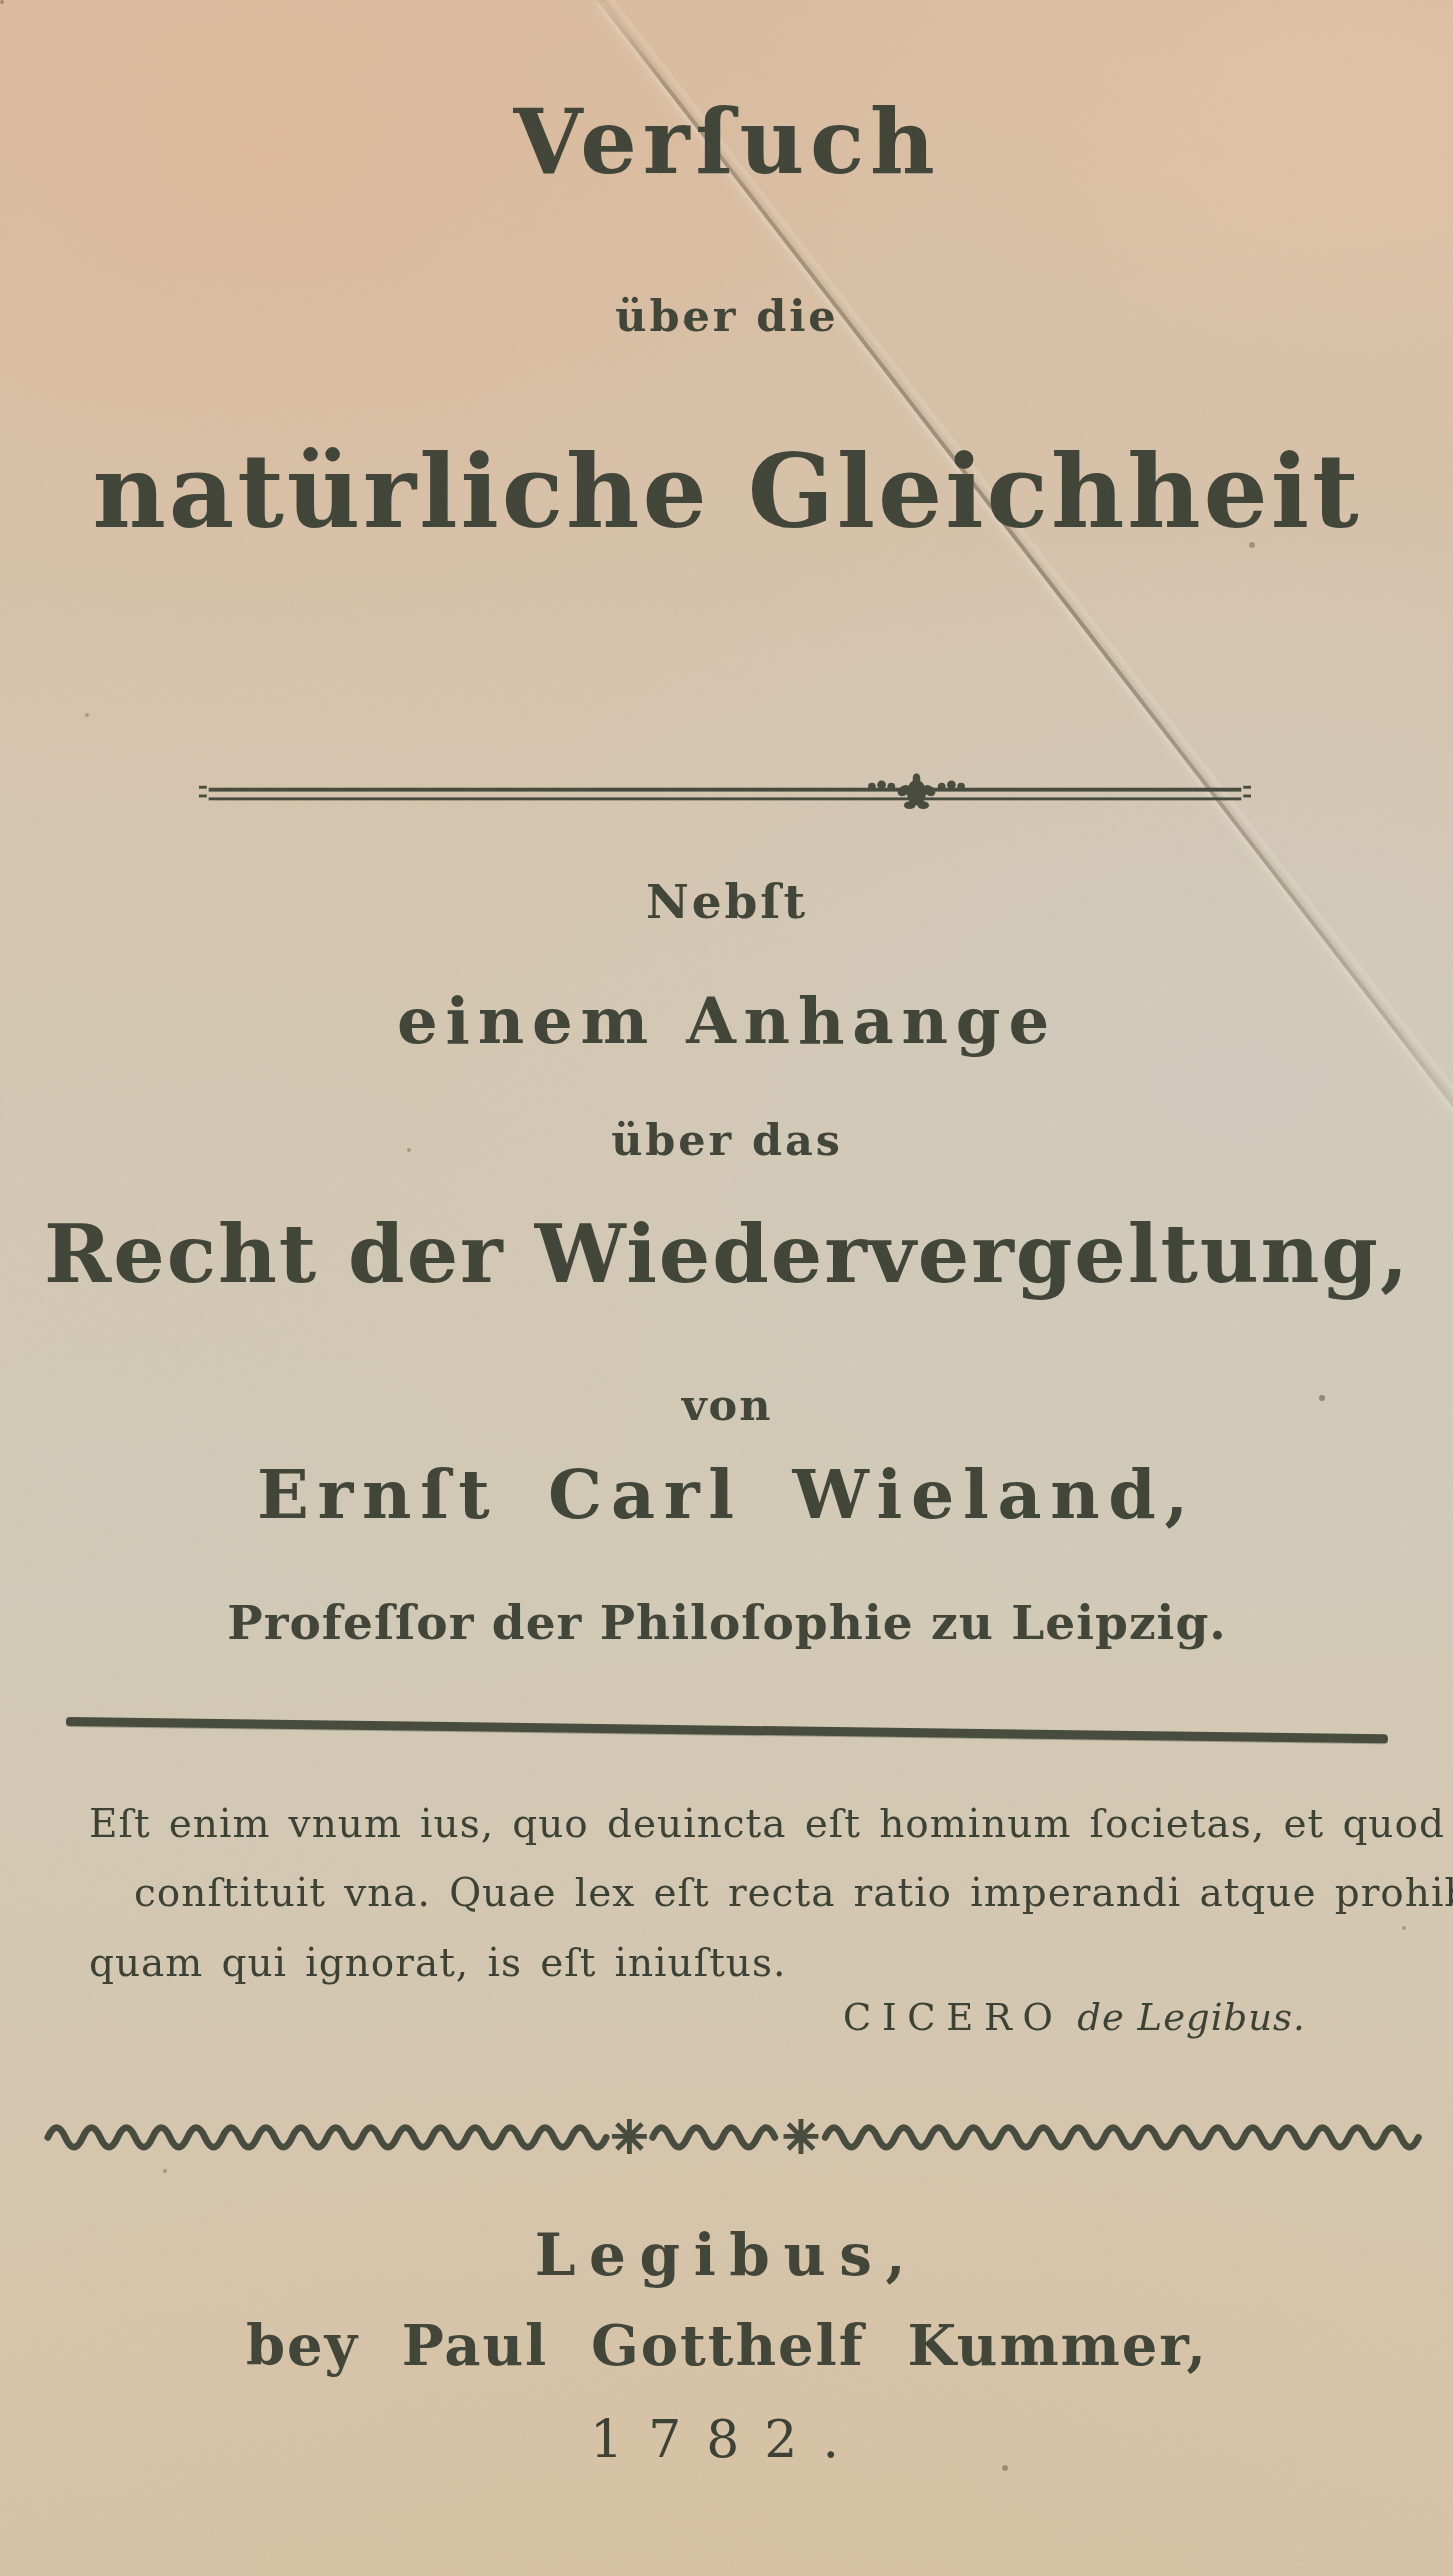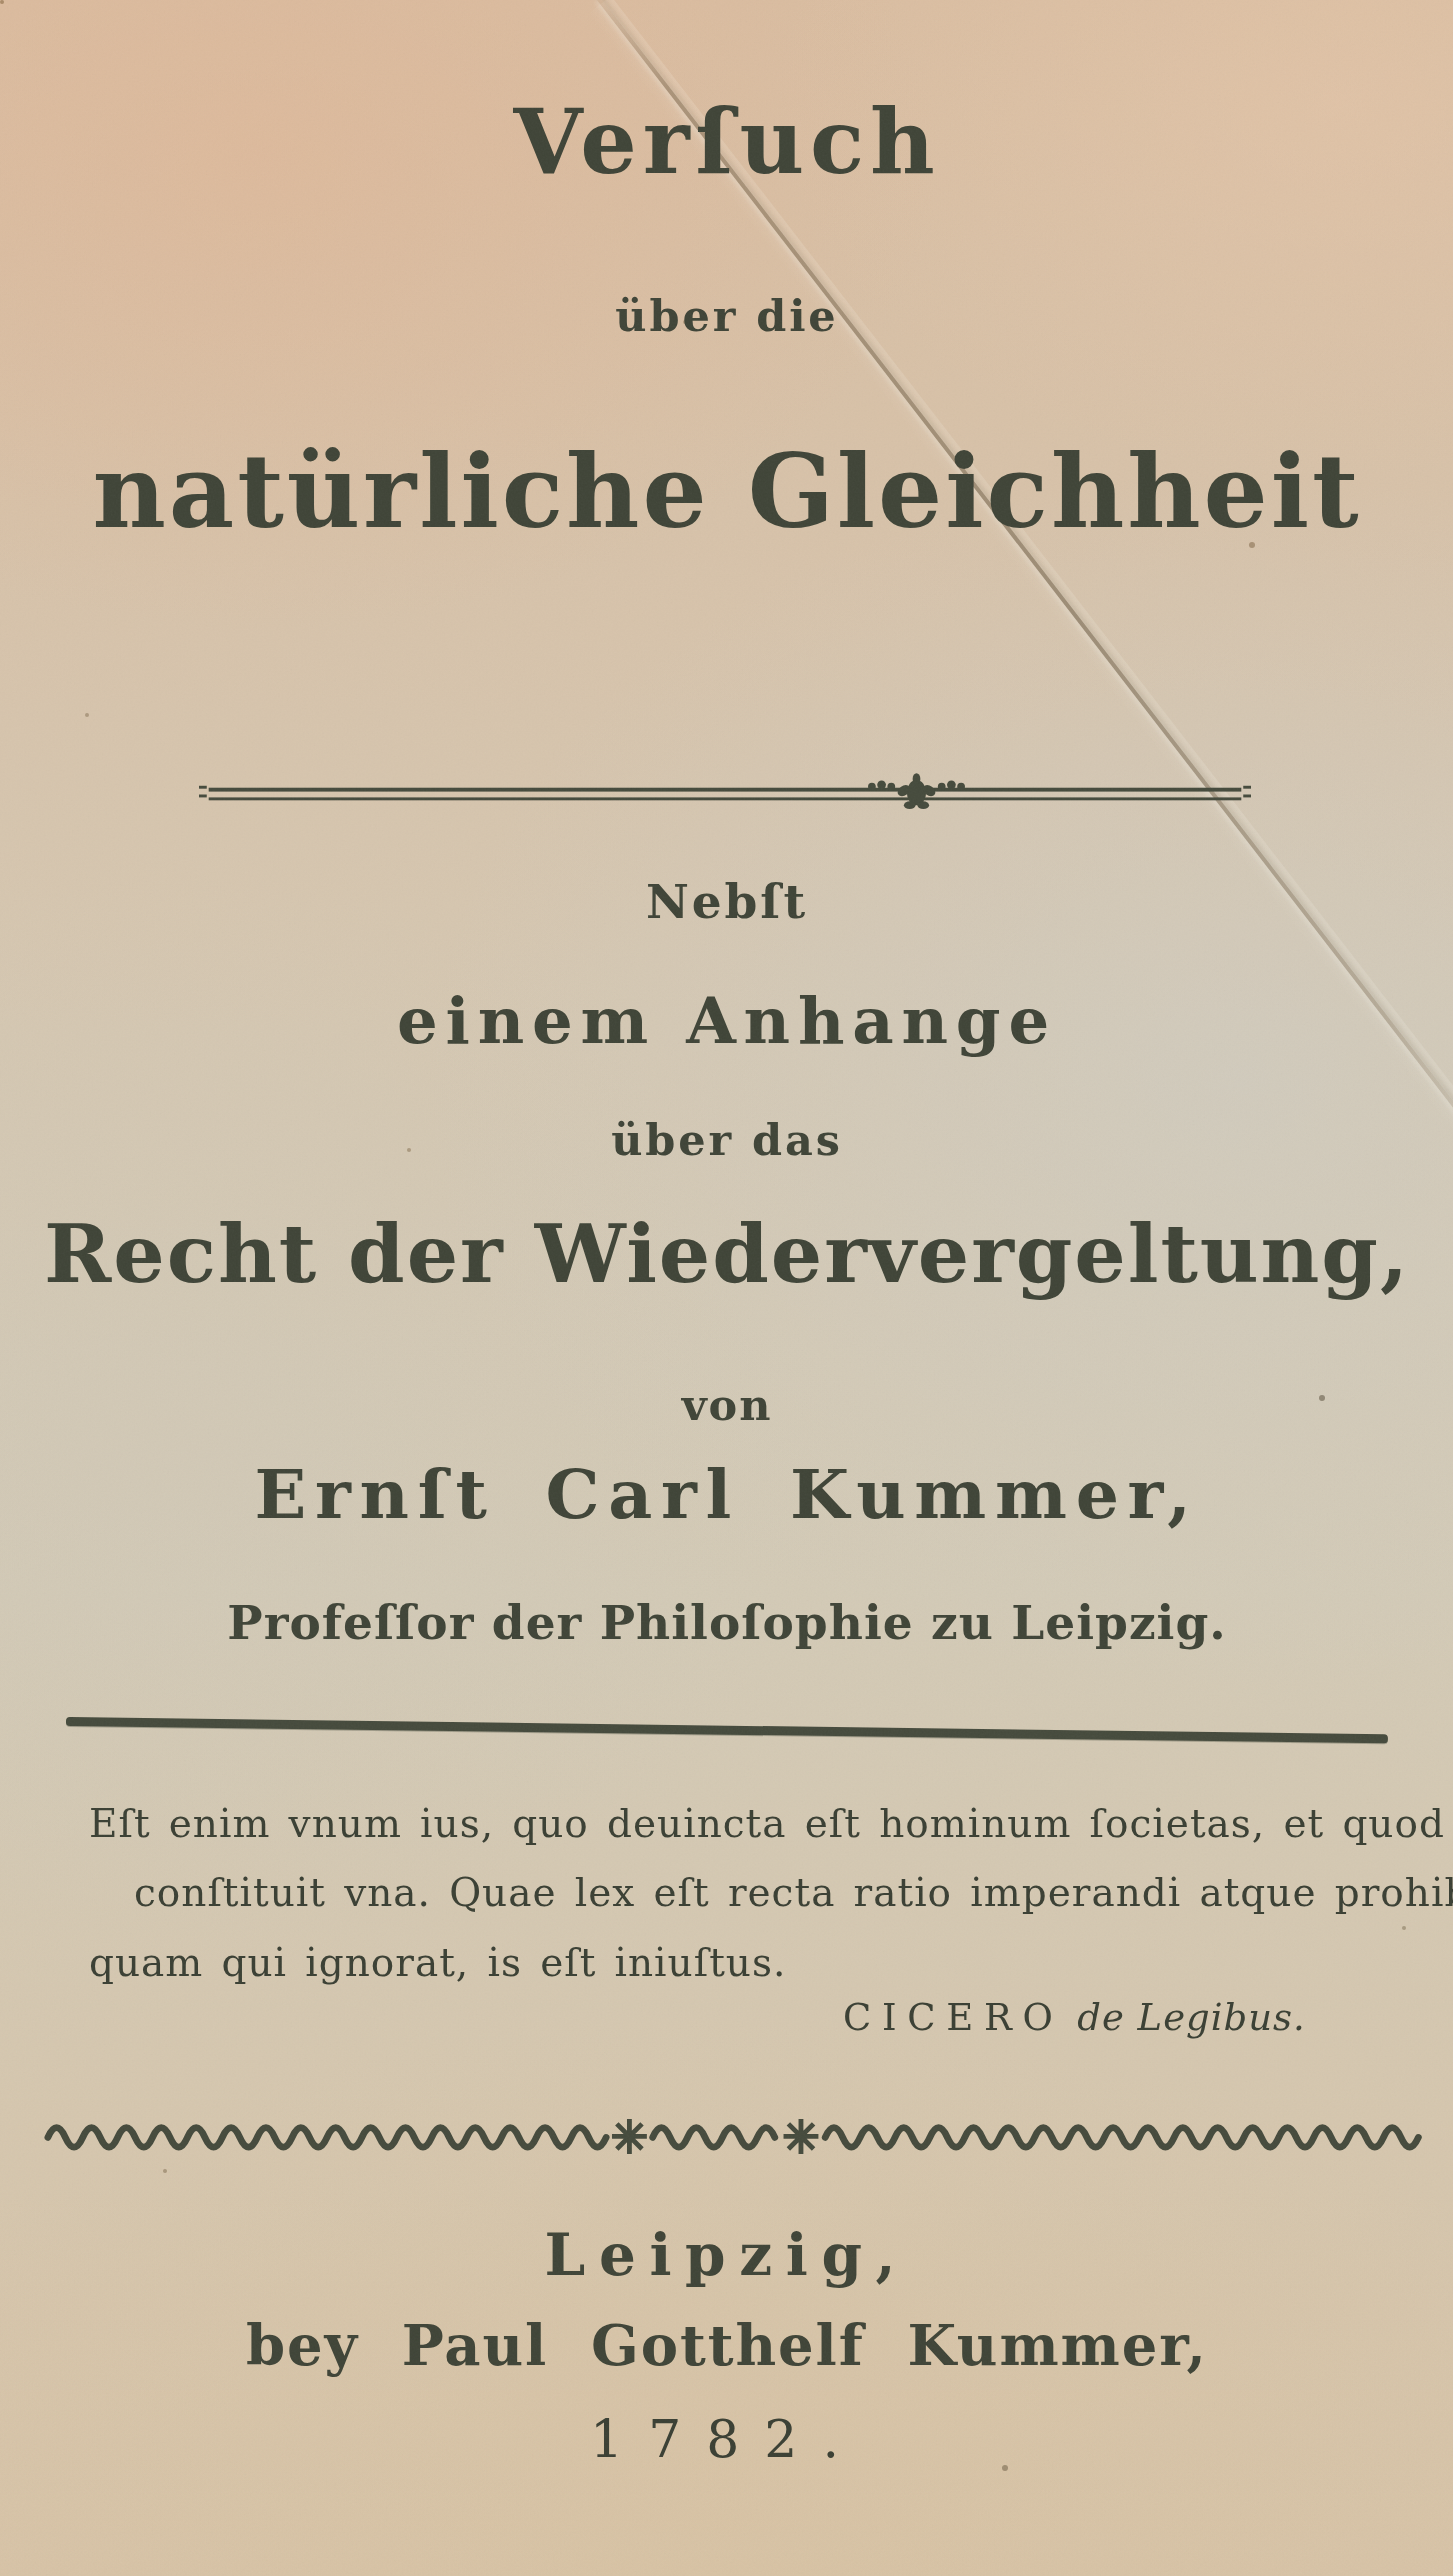--- a/index.html
+++ b/index.html
@@ -95,21 +95,21 @@
       <ellipse class="ink" cx="747" cy="33" rx="6" ry="4"></ellipse>
     </g>
   </svg>
 
   <div class="abs fraktur t-nebst">Nebſt</div>
   <div class="abs fraktur t-ueberdas">über das</div>
   <div class="abs fraktur t-anhange">einem Anhange</div>
   <div class="abs fraktur t-recht">Recht der Wiedervergeltung,</div>
 
   <div class="abs fraktur t-von">von</div>
-  <div class="abs fraktur t-name">Ernſt Carl Kummer,</div>
+  <div class="abs fraktur t-name">Ernſt Carl Wieland,</div>
   <div class="abs fraktur t-prof">Profeſſor der Philoſophie zu Leipzig.</div>
 
   <div class="rule2"></div>
 
   <div class="quote-line q1">Eſt enim vnum ius, quo deuincta eſt hominum ſocietas, et quod lex</div>
   <div class="quote-line q2">conſtituit vna.  Quae lex eſt recta ratio imperandi atque prohibendi;</div>
   <div class="quote-line q3">quam qui ignorat, is eſt iniuſtus.</div>
 
   <div class="cicero">
     <span class="caps">CICERO</span><span class="ital">de Legibus.</span>
@@ -122,21 +122,21 @@
     <g>
       <path class="inkline" stroke-width="5" d="M604 8 v36 M586 26 h36 M591 13 l26 26 M617 13 l-26 26"></path>
       <circle class="ink" cx="604" cy="26" r="5"></circle>
     </g>
     <g>
       <path class="inkline" stroke-width="5" d="M781 8 v36 M763 26 h36 M768 13 l26 26 M794 13 l-26 26"></path>
       <circle class="ink" cx="781" cy="26" r="5"></circle>
     </g>
   </svg>
 
-  <div class="abs fraktur t-city">Leipzig,</div>
+  <div class="abs fraktur t-city">Legibus,</div>
   <div class="abs fraktur t-pub">bey Paul Gotthelf Kummer,</div>
   <div class="abs t-year">1782.</div>
 
   <svg class="texture" width="1454" height="2576" viewBox="0 0 1500 2658">
     <filter id="paperTex">
       <feTurbulence type="fractalNoise" baseFrequency="0.55" numOctaves="2" seed="7"></feTurbulence>
       <feColorMatrix type="saturate" values="0"></feColorMatrix>
       <feComponentTransfer>
           <feFuncA type="linear" slope="0.10" intercept="0"></feFuncA>
         </feComponentTransfer>

